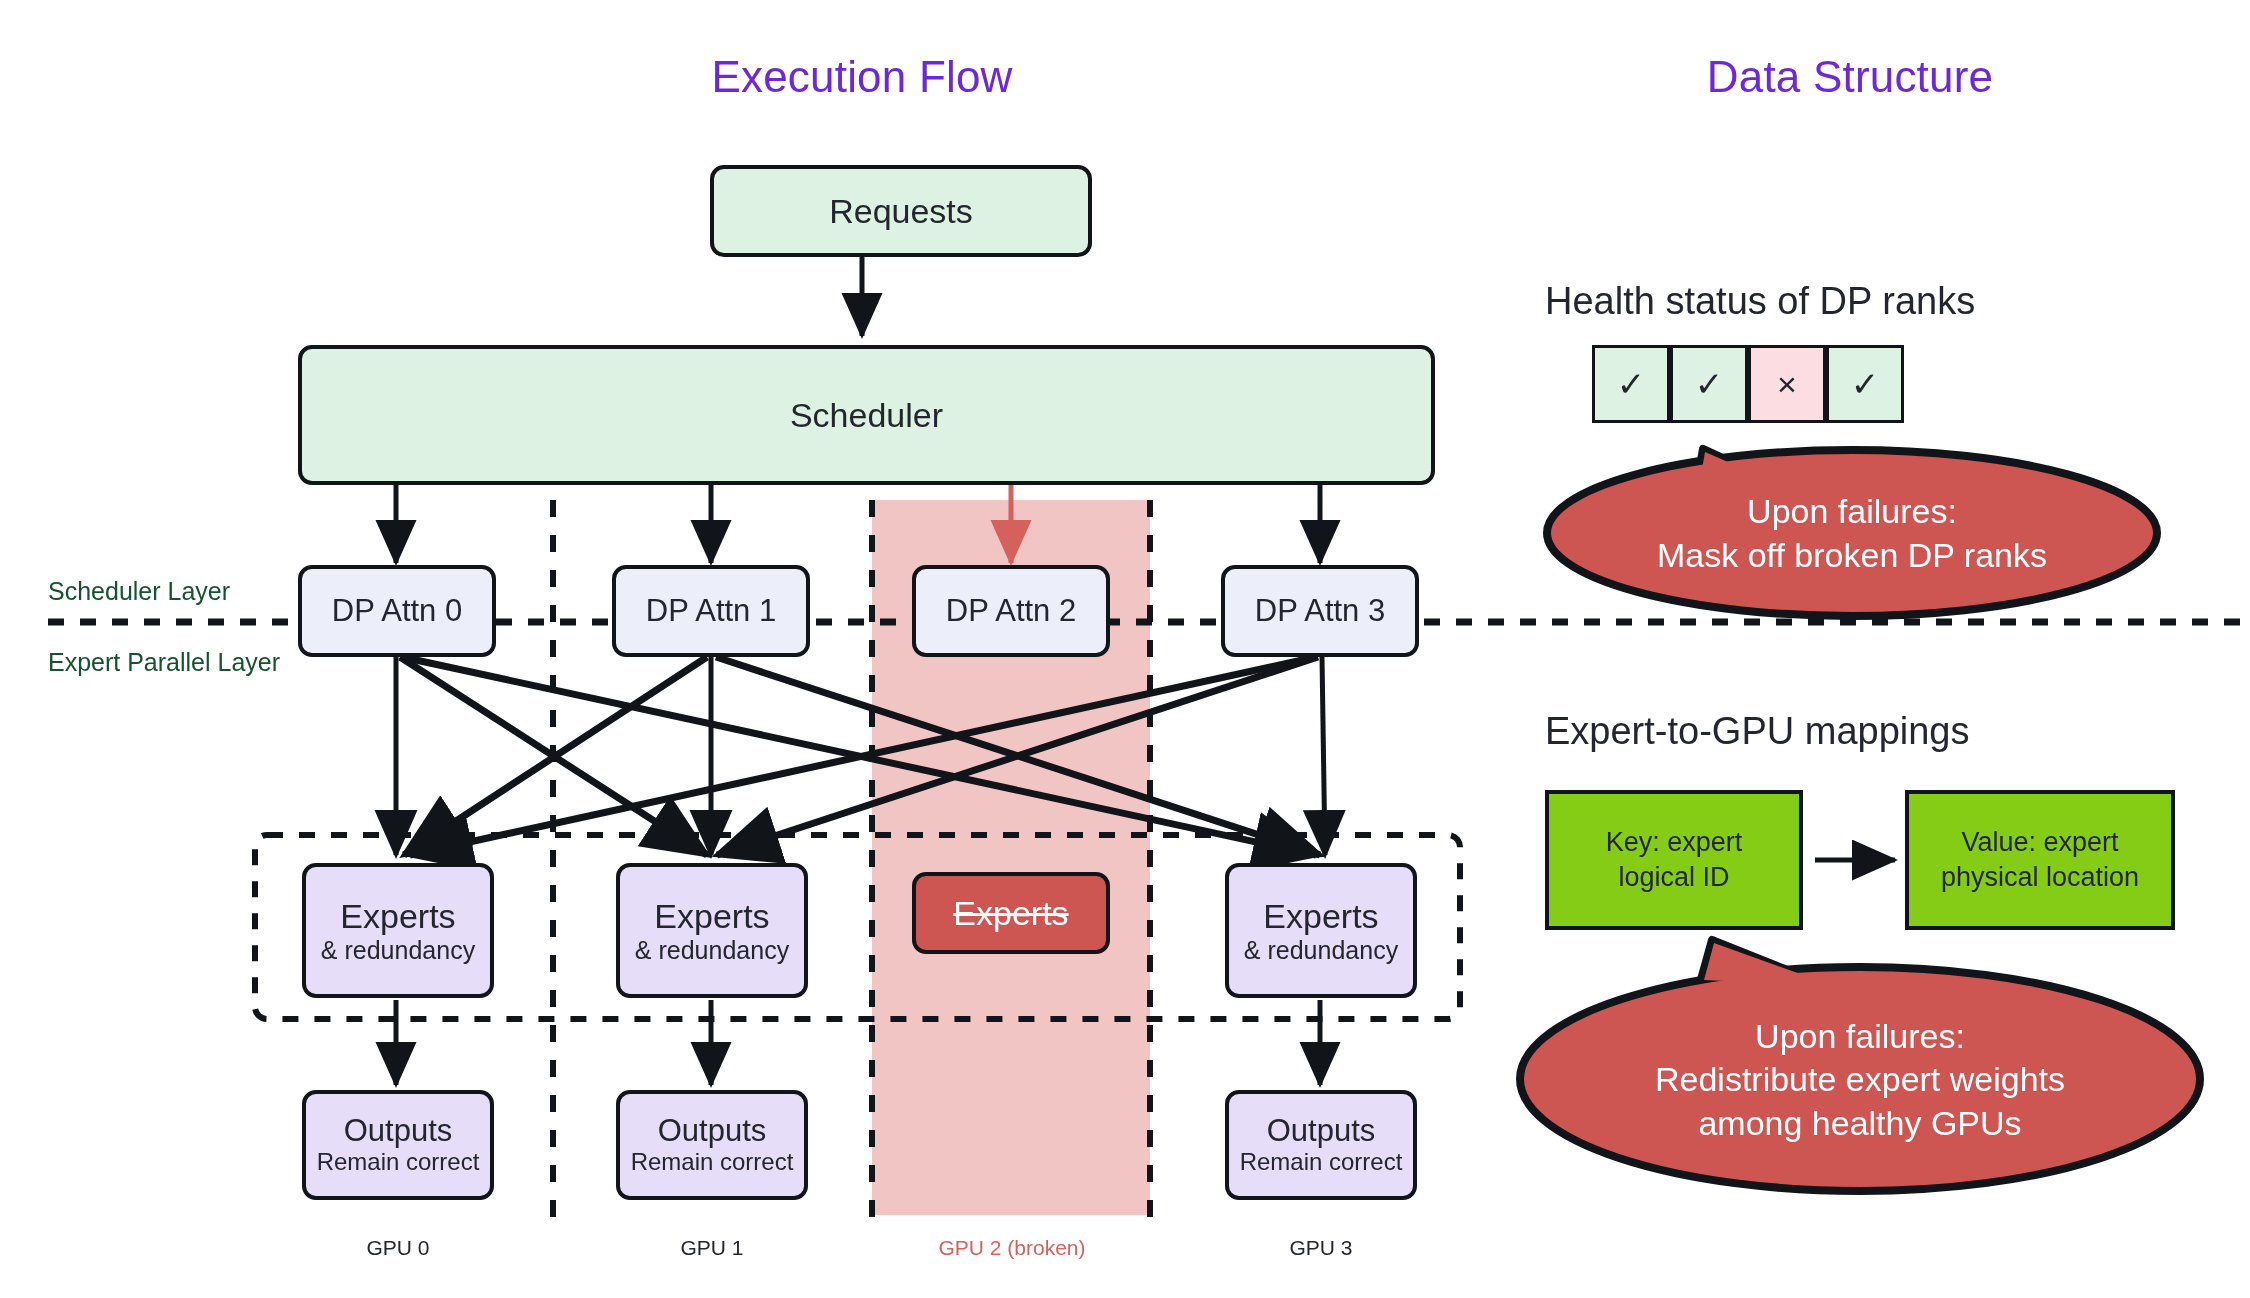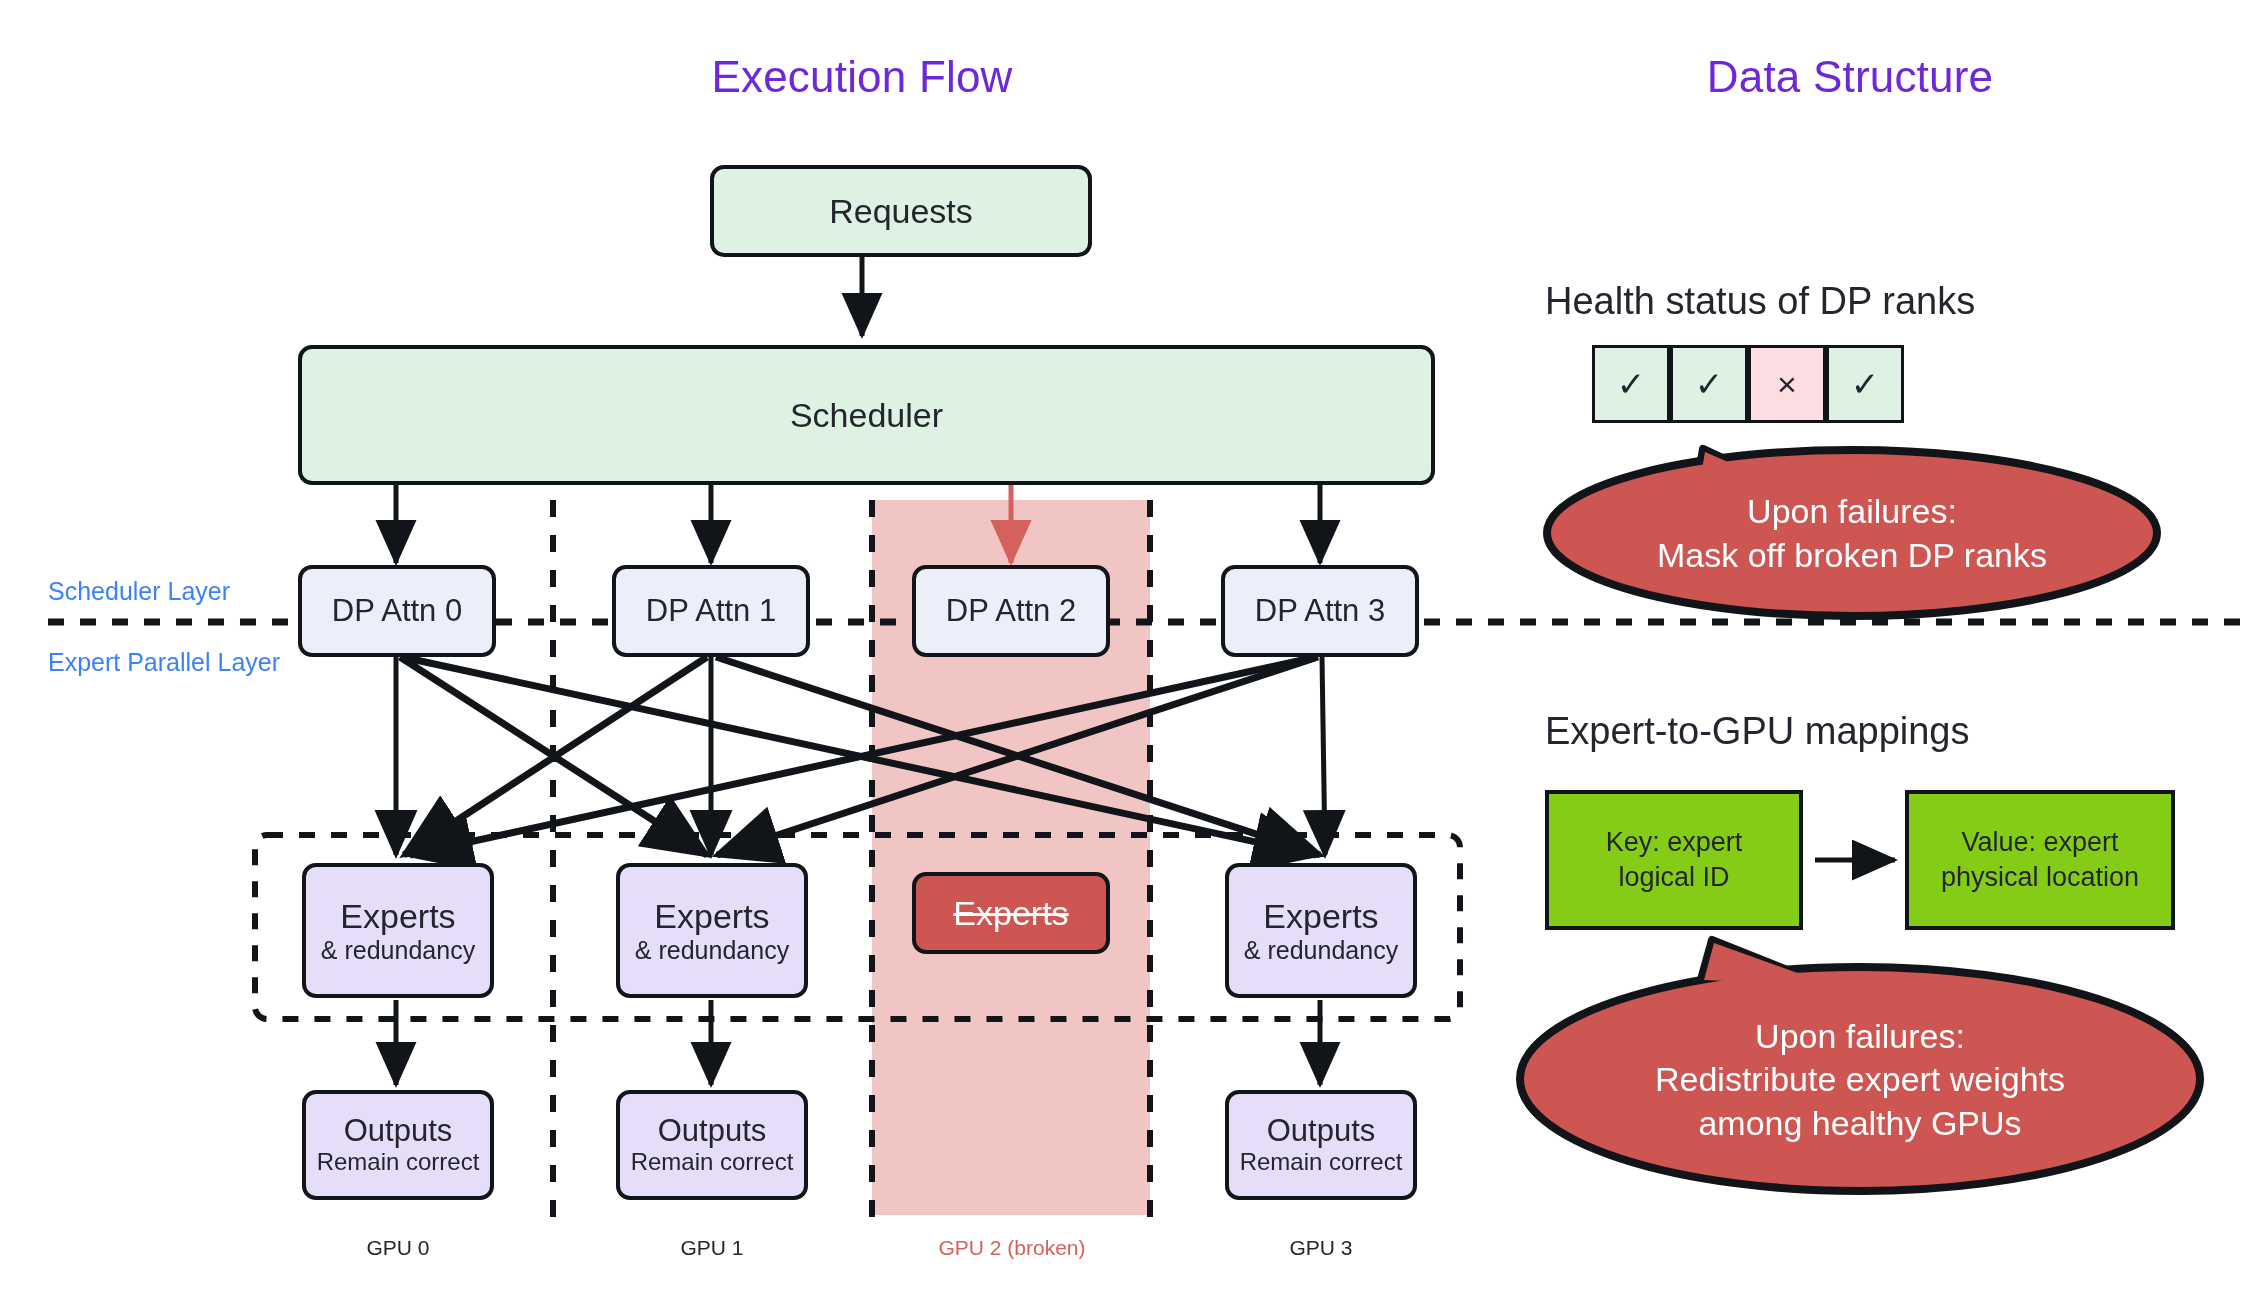--- a/index.html
+++ b/index.html
@@ -23,21 +23,21 @@
   .blue{background:#eceff9;}
   .lav{background:#e6ddf9;}
   .redbox{background:#cd5552;border-color:#111418;color:#ffffff;}
   .strike{text-decoration:line-through;text-decoration-thickness:3px;}
 
   .t-lg{font-size:34px;}
   .t-md{font-size:31px;}
   .t-sm{font-size:25px;}
   .t-xs{font-size:24px;}
 
-  .layerlabel{position:absolute;font-size:25px;color:#3b82f6;white-space:nowrap;}
+  .layerlabel{position:absolute;font-size:25px;color:#14532d;white-space:nowrap;}
   .gpulabel{position:absolute;font-size:21px;color:#23262e;text-align:center;white-space:nowrap;margin-top:16px;}
   .gpulabel.broken{color:#d4615c;}
 
   .hs-cell{position:absolute;box-sizing:border-box;border:3px solid #111418;
            display:flex;align-items:center;justify-content:center;
            font-size:34px;color:#23262e;}
   .hs-ok{background:#ddf2e2;}
   .hs-bad{background:#fbdde2;}
 
   .kvbox{position:absolute;box-sizing:border-box;border:4px solid #111418;

